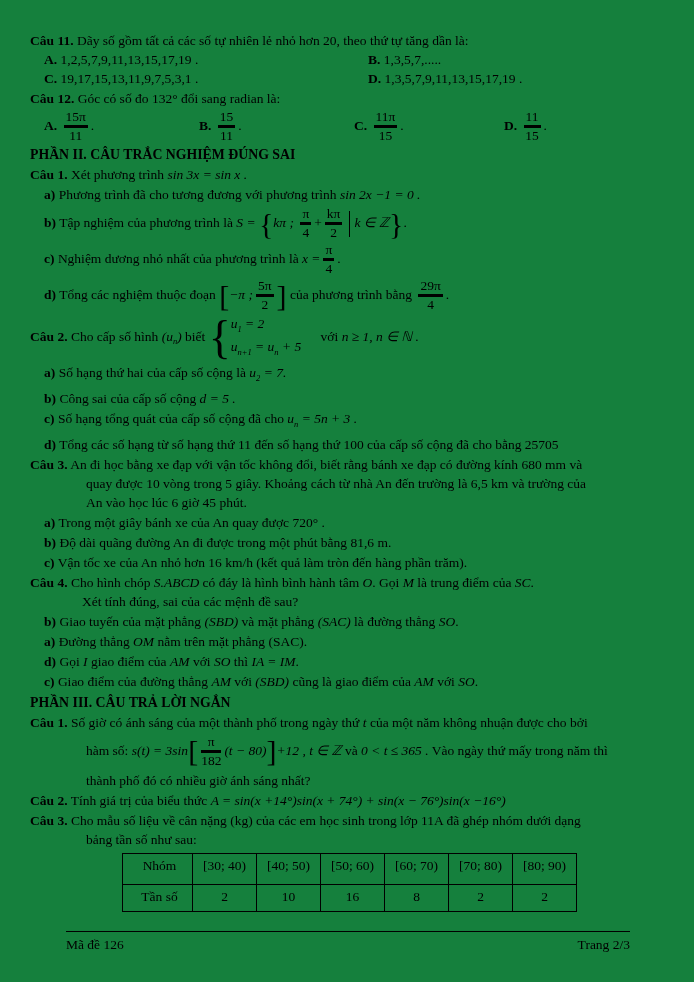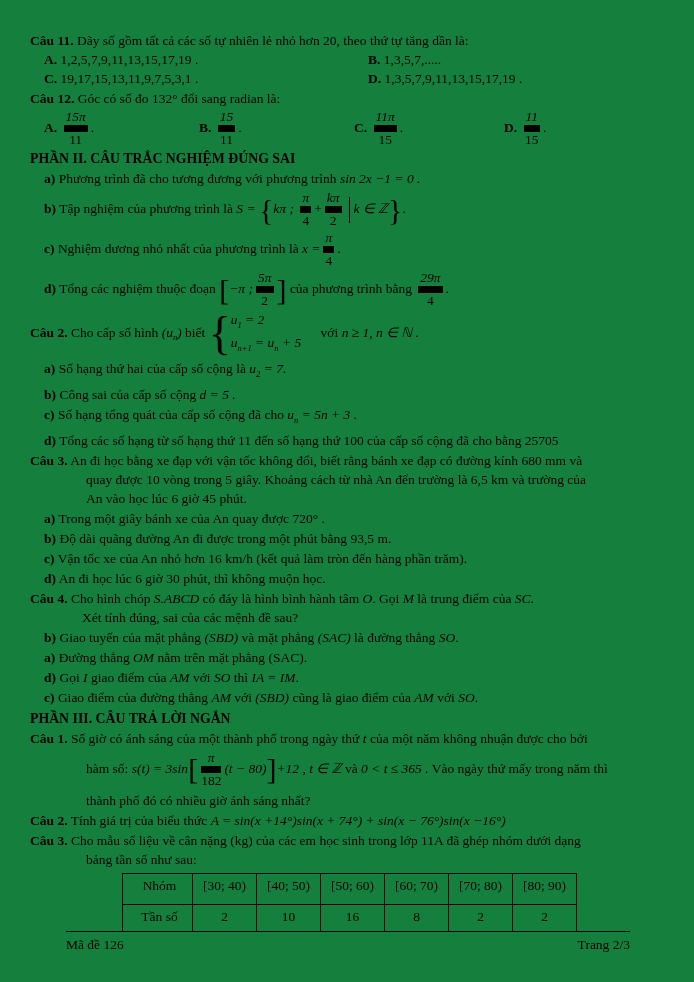--- a/index.html
+++ b/index.html
@@ -22,21 +22,21 @@
   .optrow { display:flex; white-space:nowrap; }
   .q11row .c1 { flex:0 0 54%; padding-left:14px; }
   .q11row .c2 { flex:1; padding-left:14px; }
   .q12row { margin:2px 0; align-items:center; }
   .q12row .c1 { flex:0 0 155px; padding-left:14px; }
   .q12row .c2 { flex:0 0 155px; padding-left:14px; }
   .q12row .c3 { flex:0 0 150px; padding-left:14px; }
   .q12row .c4 { flex:1; padding-left:14px; }
   .frac { display:inline-flex; flex-direction:column; text-align:center;
           vertical-align:middle; line-height:14px; margin:0 3px; }
-  .frac .n { border-bottom:7px solid #000000; padding:0 2px 1px;font-style:italic; }
+  .frac .n { border-bottom:3px solid #000000; padding:0 2px 1px; }
   .frac .d { padding-top:1px; }
   .bigd { display:inline-block; font-size:30px; line-height:0;
           vertical-align:middle; font-weight:400; }
   .sysbrace { font-size:46px; }
   .vbar { display:inline-block; width:1px; height:26px; background:#000;
           vertical-align:middle; margin:0 4px; }
   .stack { display:inline-flex; flex-direction:column; vertical-align:middle;
            line-height:17px; }
   sub { font-size:8.5px; font-style:italic; }
   .sp { margin-left:16px; }
@@ -112,20 +112,25 @@
       <span class="b">D.</span>
       <span class="frac">
           <span class="n">11</span>
           <span class="d">15</span>
         </span><span>.</span>
     </div>
   </div>
 
   <div class="heading">PHẦN II. CÂU TRẮC NGHIỆM ĐÚNG SAI</div>
 
+  <div class="line qline">
+    <span class="b">Câu 1.</span>
+    <span>Xét phương trình</span>
+    <span class="math">sin 3x = sin x .</span>
+  </div>
   <div class="line stmt">
     <span class="b">a)</span>
     <span>Phương trình đã cho tương đương với phương trình</span>
     <span class="math">sin 2x −1 = 0 .</span>
   </div>
   <div class="line stmt tall">
     <span class="b">b)</span>
     <span>Tập nghiệm của phương trình là</span>
     <span class="math">S =</span>
     <span class="bigd">{</span><span class="math">kπ ;</span>
@@ -198,29 +203,25 @@
   <div class="line wrap1">quay được 10 vòng trong 5 giây. Khoảng cách từ nhà An đến trường là 6,5 km và trường của</div>
   <div class="line wrap1">An vào học lúc 6 giờ 45 phút.</div>
   <div class="line stmt">
     <span class="b">a)</span>
     <span>Trong một giây bánh xe của An quay được</span>
     <span>720° .</span>
   </div>
   <div class="line stmt">
     <span class="b">b)</span>
     <span>Độ dài quãng đường An đi được trong một phút bằng</span>
-    <span>93,5 m.</span>
+    <span>81,6 m.</span>
   </div>
   <div class="line stmt">
     <span class="b">c)</span>
     <span>Vận tốc xe của An nhỏ hơn 16 km/h (kết quả làm tròn đến hàng phần trăm).</span>
-  </div>
-  <div class="line stmt">
-    <span class="b">d)</span>
-    <span>An đi học lúc 6 giờ 30 phút, thì không muộn học.</span>
   </div>
 
   <div class="line qline">
     <span class="b">Câu 4.</span>
     <span>Cho hình chóp</span>
     <span class="math">S.ABCD</span>
     <span>có đáy là hình bình hành tâm</span>
     <span class="math">O</span><span>. Gọi</span>
     <span class="math">M</span>
     <span>là trung điểm của</span>

